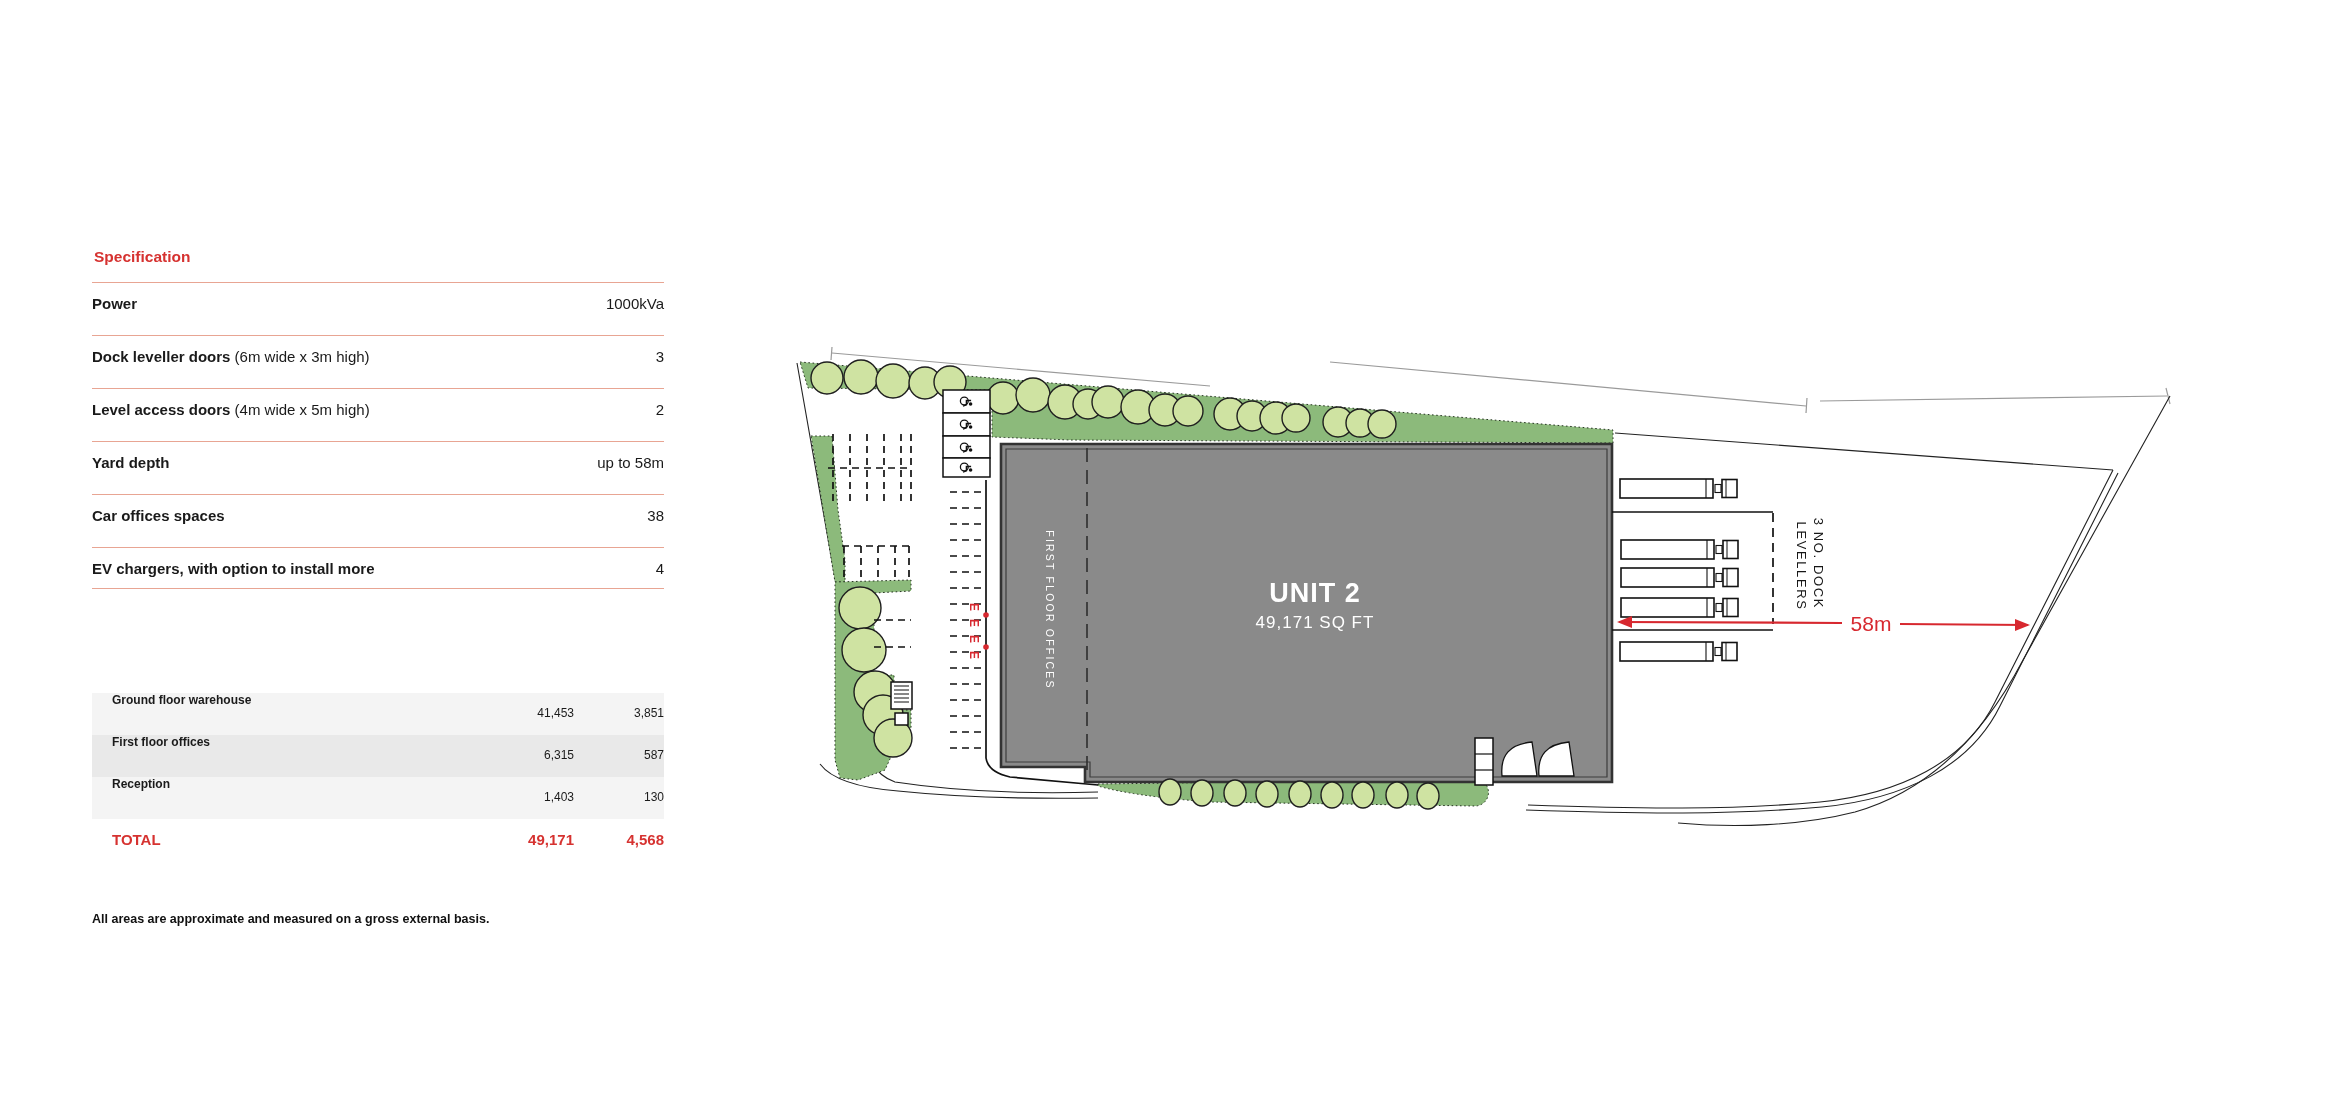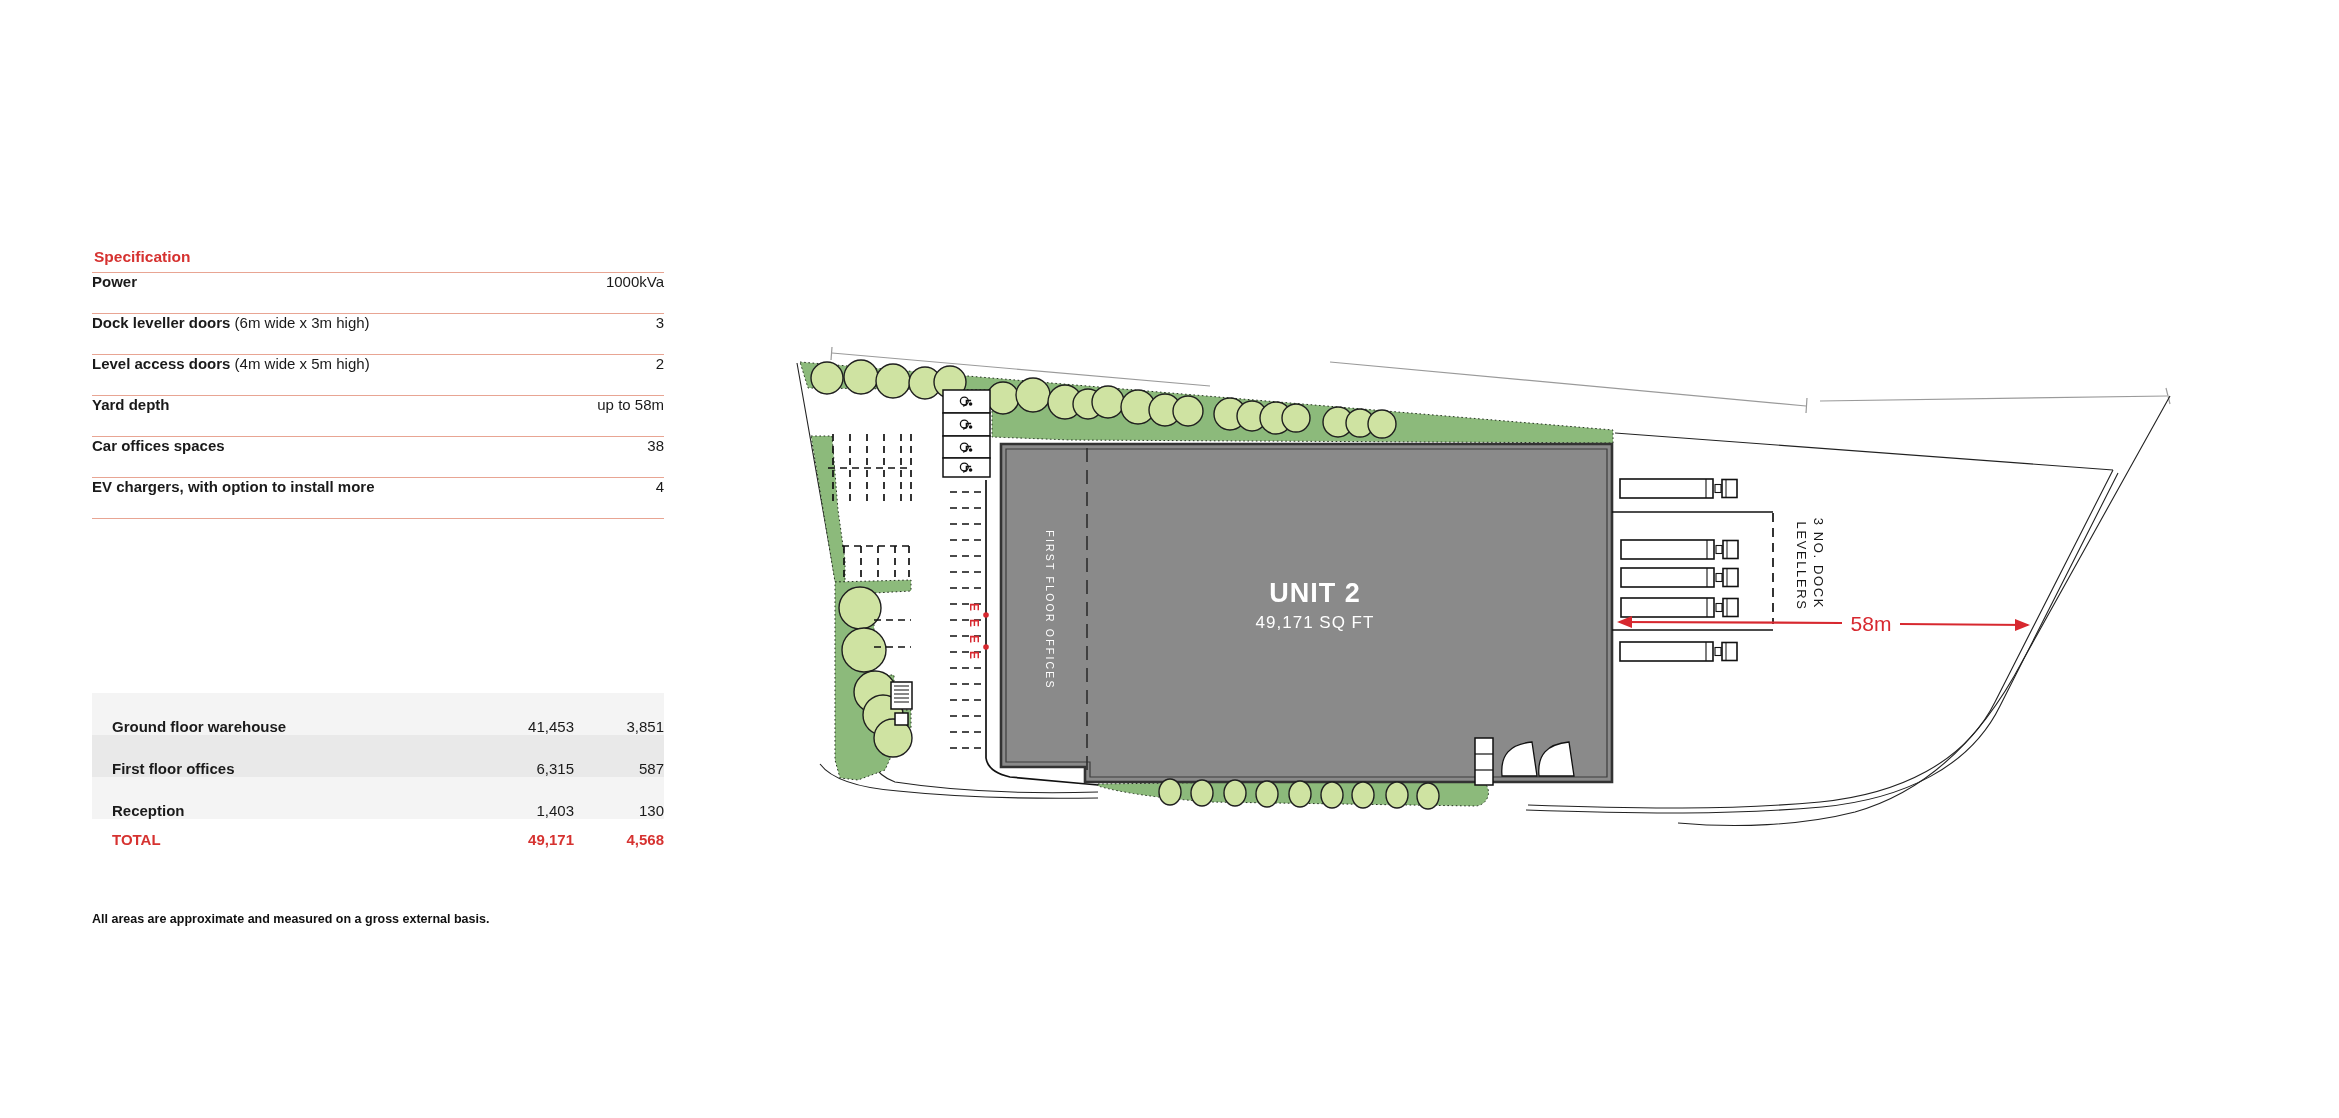--- a/index.html
+++ b/index.html
@@ -1,32 +1,32 @@
 <!DOCTYPE html>
 <html><head>
 <meta charset="utf-8">
 <style>
   html,body{margin:0;padding:0;background:#fff;}
   body{width:2339px;height:1118px;position:relative;font-family:"Liberation Sans",sans-serif;color:#1a1a1a;overflow:hidden;}
   .abs{position:absolute;}
 
   
   #spec{left:92px;top:248px;width:572px;}
-  .sec-title{font-size:15.5px;font-weight:700;color:#d63230;margin:0 0 6px 2px;}
-  .spec-row{display:flex;justify-content:space-between;height:40px;border-top:1px solid #e8a593;font-size:15px;}
+  .sec-title{font-size:15.5px;font-weight:700;color:#d63230;margin:0 0 16px 2px;}
+  .spec-row{display:flex;justify-content:space-between;align-items:center;height:40px;border-top:1px solid #e8a593;font-size:15px;margin-top:12px;}
   .spec-row:last-child{border-bottom:1px solid #e8a593;}
   .spec-label b{font-weight:700;}
   .spec-note{font-weight:400;}
   .spec-value{font-weight:400;white-space:nowrap;}
 
   #accom{left:92px;top:693px;width:572px;}
   .accom-head{display:flex;align-items:flex-end;height:26px;margin-bottom:8px;}
   .accom-head .h-label{flex:1;font-size:15.5px;font-weight:700;color:#d63230;padding-left:2px;}
   .accom-head .h-col{width:90px;text-align:right;font-size:13.5px;font-weight:700;color:#d63230;}
-  .accom-row{display:flex;align-items:flex-end;height:42px;font-size:15px;}
+  .accom-row{display:flex;align-items:flex-start;height:42px;font-size:12px;}
   .accom-row .r-label{flex:1;font-weight:700;padding-left:20px;}
   .accom-row .r-val{width:90px;text-align:right;margin-top:13px;}
   .bg-a{background:#f4f4f4;}
   .bg-b{background:#e9e9e9;}
   .accom-total{display:flex;align-items:center;height:40px;font-size:15px;color:#d63230;font-weight:700;}
   .accom-total .r-label{flex:1;padding-left:20px;}
   .accom-total .r-val{width:90px;text-align:right;}
   #footnote{left:92px;top:912px;width:600px;font-size:12.5px;font-weight:600;color:#111;}
 
   

